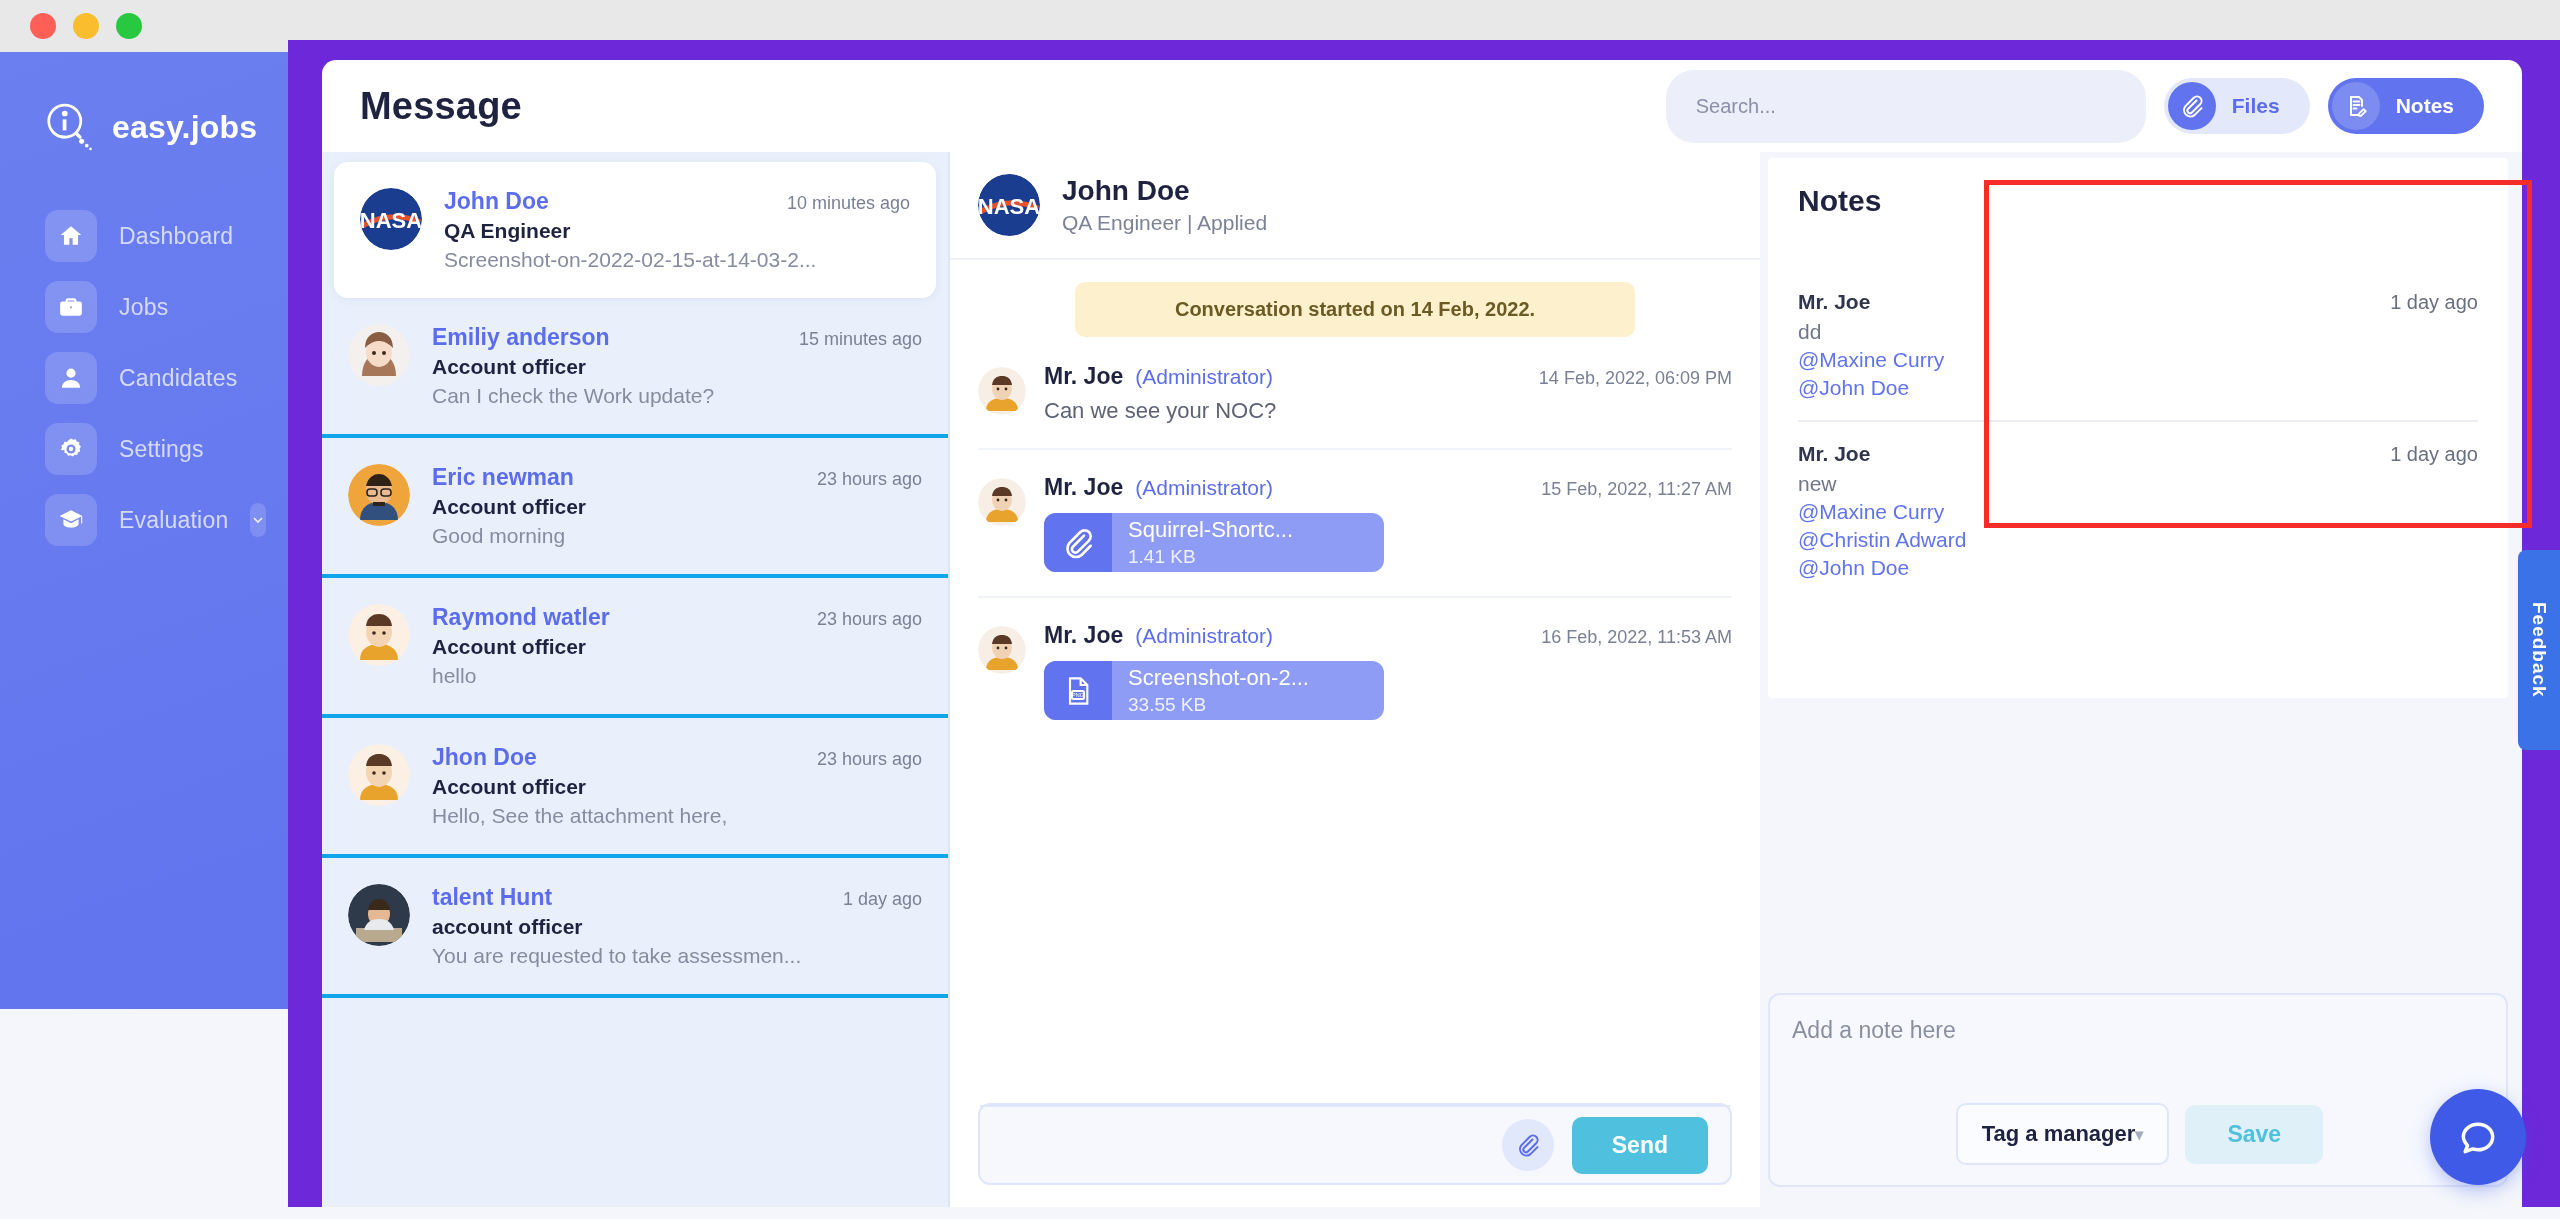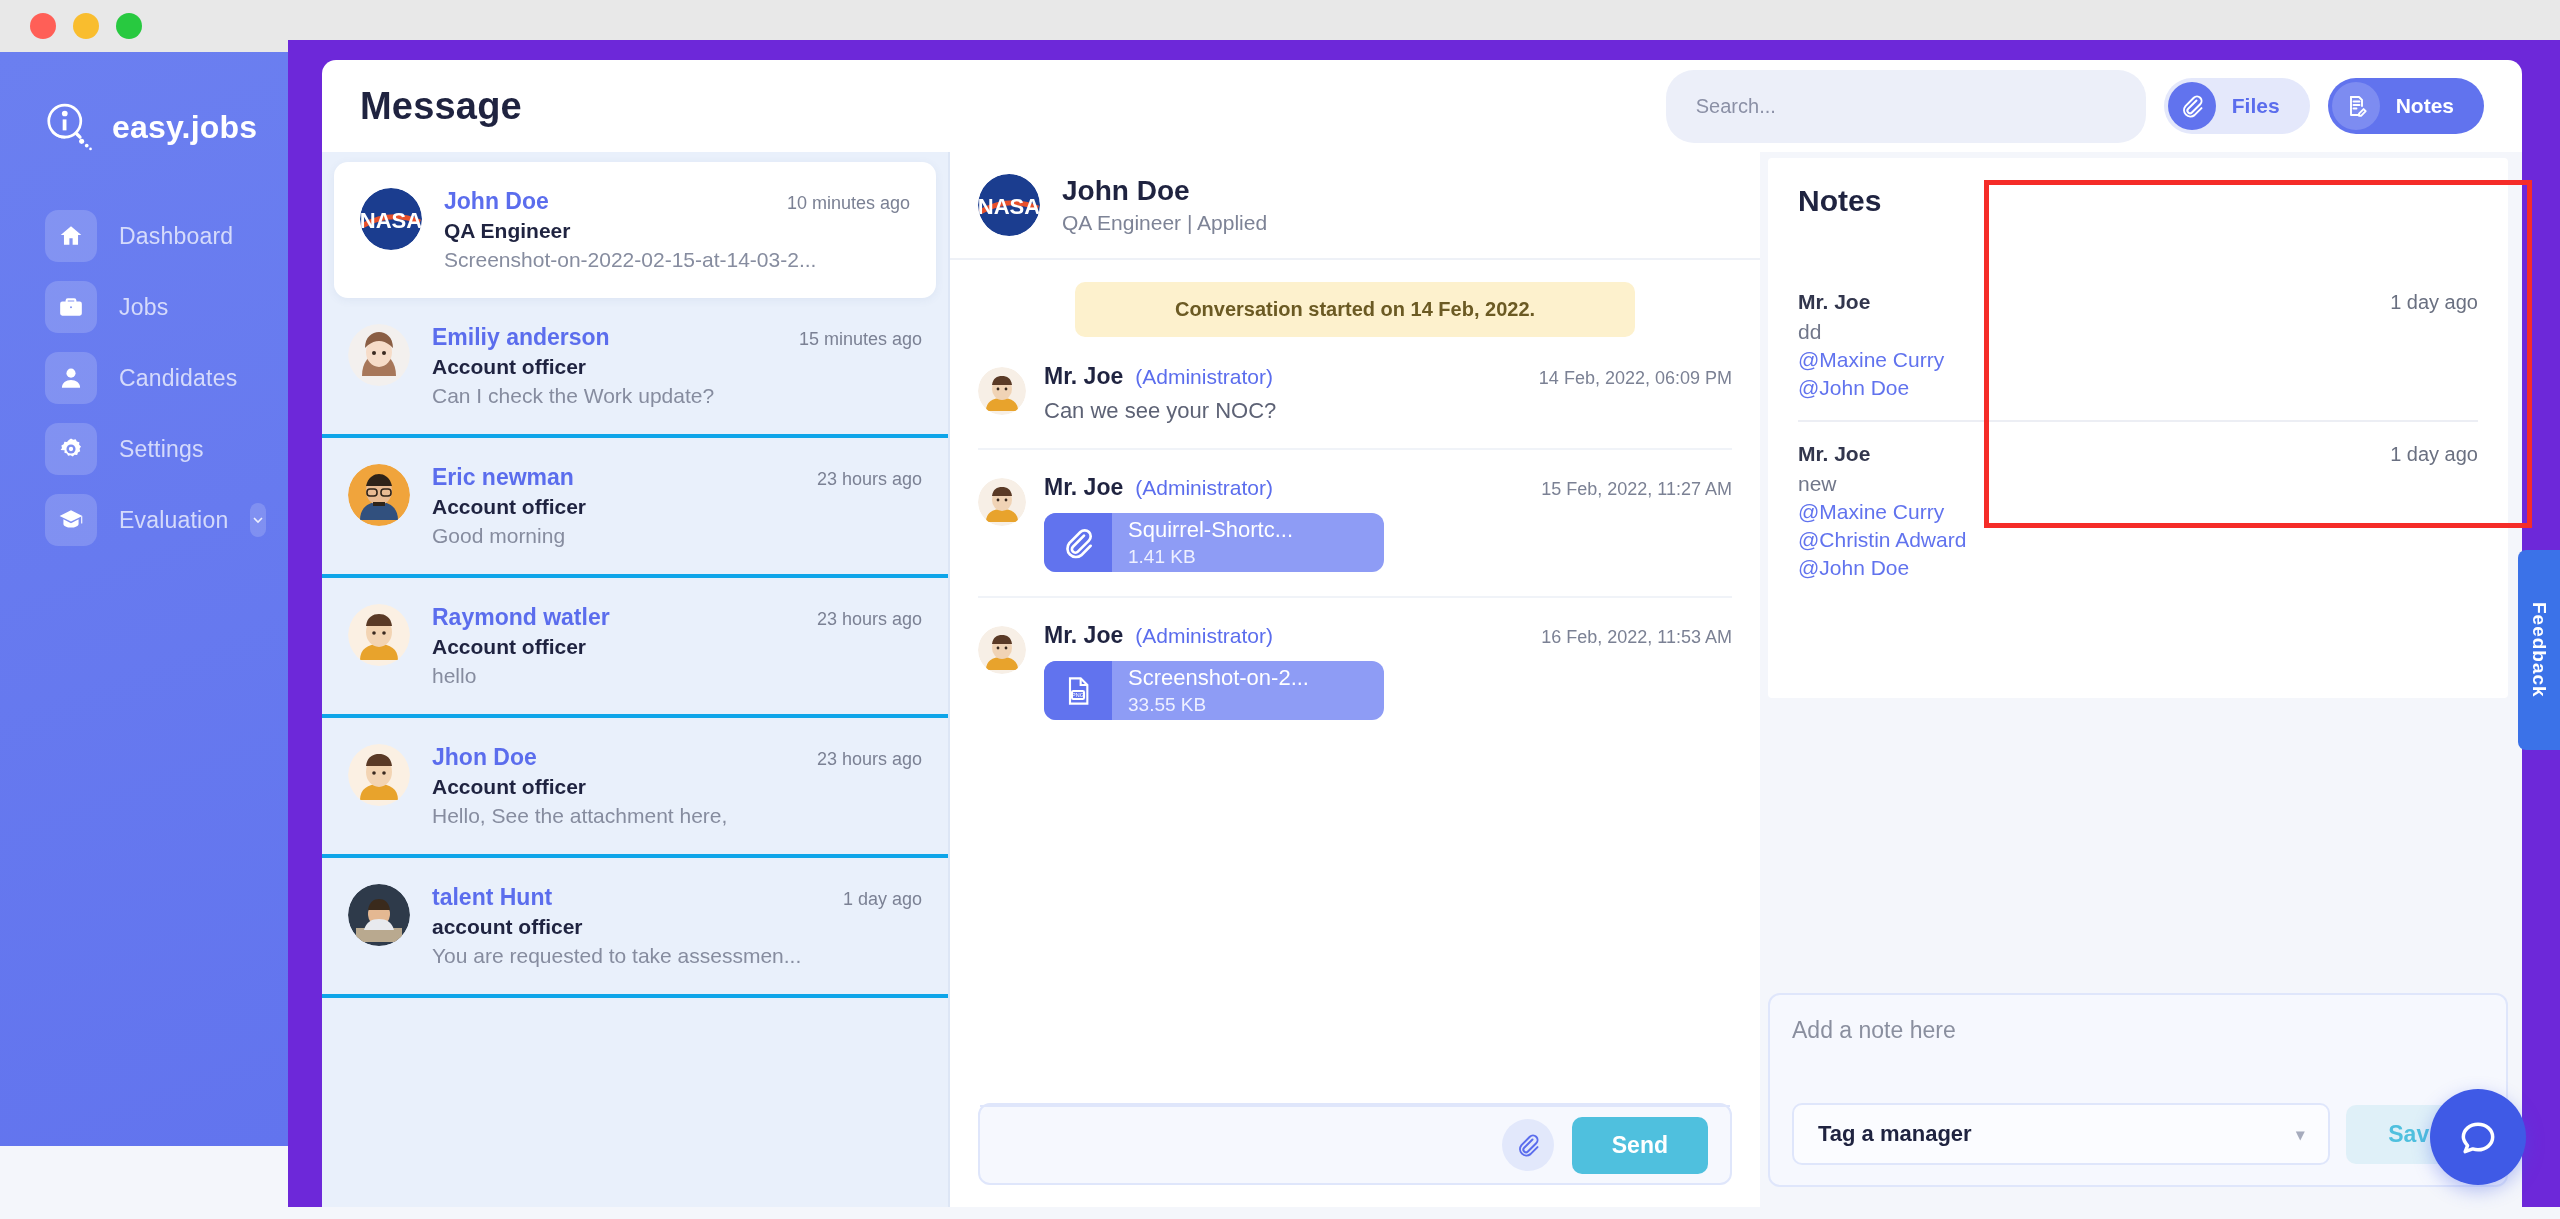--- a/index.html
+++ b/index.html
@@ -17,21 +17,21 @@
     background: #e8e8e8;
     display: flex; align-items: center; padding-left: 30px; gap: 17px;
   }
   .dot { width: 26px; height: 26px; border-radius: 50%; }
   .dot.red { background: #ff5f57; }
   .dot.yellow { background: #f9bd2e; }
   .dot.green { background: #28c940; }
 
   
   .sidebar {
-    position: absolute; top: 52px; left: 0; width: 288px; height: 1094px;
+    position: absolute; top: 52px; left: 0; width: 288px; height: 957px;
     background: #6478ef;
     background: linear-gradient(160deg, #6b7ff0 0%, #6274ee 100%);
   }
   .brand { display: flex; align-items: center; gap: 16px; padding: 48px 0 0 42px; }
   .brand-logo { width: 54px; height: 54px; flex: none; }
   .brand-text { color: #fff; font-size: 32px; font-weight: 600; letter-spacing: .2px; }
 
   .nav { margin-top: 54px; padding-left: 23px; }
   .nav-item {
     display: flex; align-items: center; gap: 22px;
@@ -157,21 +157,21 @@
   .note:last-child { border-bottom: none; }
   .note-top { display: flex; align-items: baseline; }
   .note-author { font-size: 21px; font-weight: 700; color: #32364d; }
   .note-time { margin-left: auto; font-size: 20px; color: #6a7081; }
   .note-text { font-size: 21px; color: #71778a; margin-top: 6px; }
   .note-tag { font-size: 21px; color: #6173ee; margin-top: 4px; }
   .notes-spacer { flex: 1; }
   .note-composer {
     margin: 0 14px 20px 8px; border: 2px solid #dfe6fb; border-radius: 12px;
     background: #f6f8fe; padding: 22px 22px 20px 22px; height: 194px;
-    display: flex; flex-direction: column;
+    display: flex; flex-direction: row;
   }
   .note-placeholder { font-size: 23px; color: #8a8f9f; }
   .note-row { margin-top: auto; display: flex; gap: 16px; align-items: center; }
   .tag-select {
     flex: 1; height: 62px; border: 2px solid #dfe6fb; border-radius: 10px; background: #fbfcff;
     display: flex; align-items: center; padding: 0 24px; font-size: 22px; font-weight: 700; color: #1f2340;
     cursor: pointer;
   }
   .tag-select .caret { margin-left: auto; color: #a6abbd; font-size: 16px; }
   .save-btn { background: #dff0f8; color: #4fc0de; font-size: 23px; font-weight: 600; border: none; border-radius: 10px; padding: 16px 42px; cursor: pointer; }

